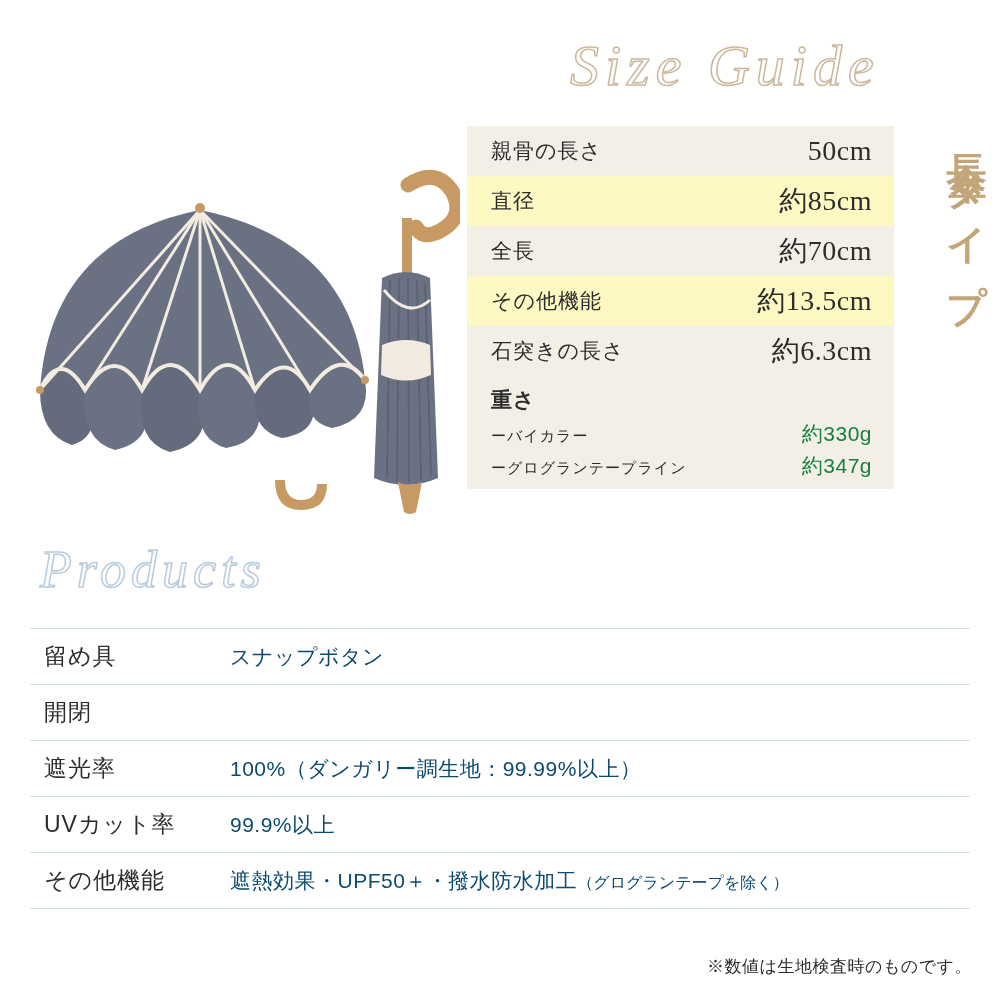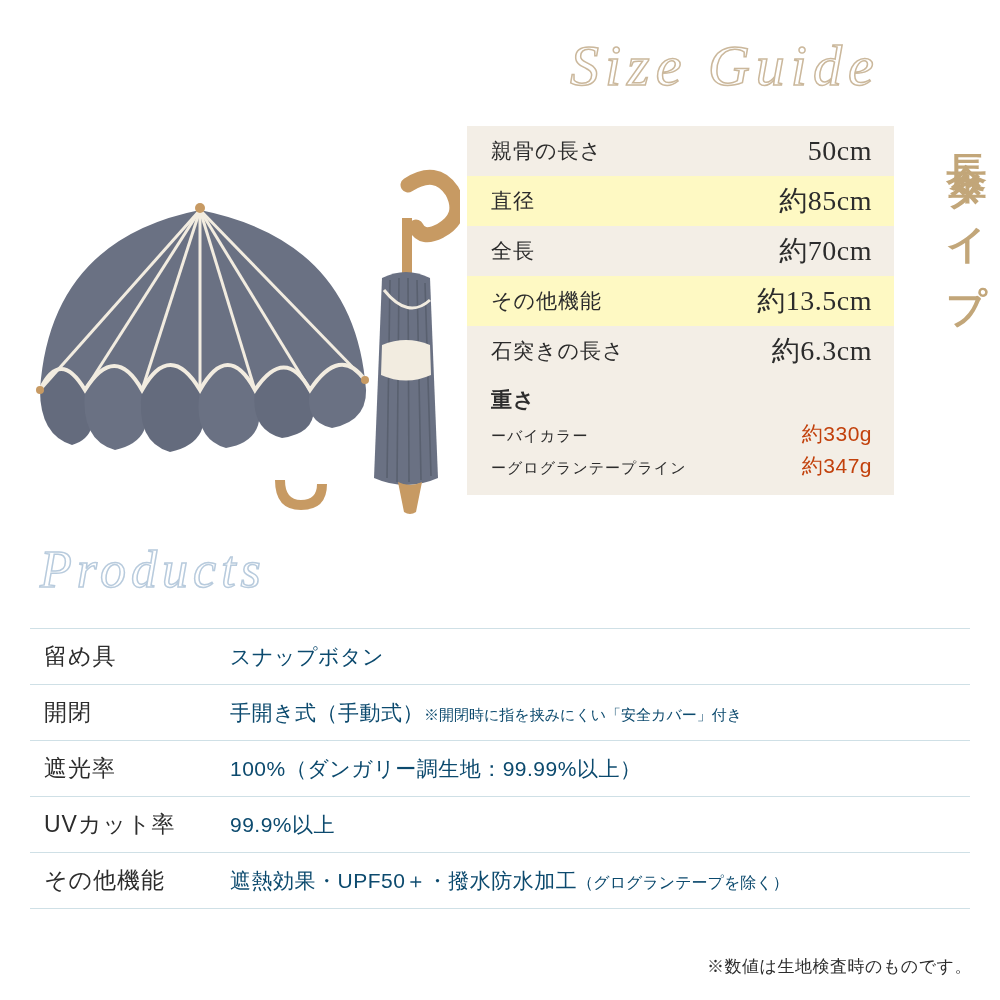--- a/index.html
+++ b/index.html
@@ -63,21 +63,21 @@
   }
   .spec-row .v {
     font-size: 28px;
     color: #2c2c2c;
     text-align: right;
     letter-spacing: 0.5px;
     font-family: Liberation Serif, serif;
   }
   .weight-row {
     background: #f3eee6;
-    padding: 10px 22px 14px 24px;
+    padding: 10px 22px 8px 24px;
   }
   .weight-title {
     font-size: 21px;
     font-weight: bold;
     color: #2c2c2c;
     letter-spacing: 1px;
     margin-bottom: 4px;
   }
   .weight-line {
     display: flex;
@@ -85,21 +85,21 @@
     justify-content: space-between;
     line-height: 1.5;
   }
   .weight-line .wk {
     font-size: 15px;
     color: #2c2c2c;
     letter-spacing: 1px;
   }
   .weight-line .wv {
     font-size: 21px;
-    color: #c2410c;
+    color: #15803d;
     letter-spacing: 0.5px;
     text-align: right;
   }
 
   
   .umbrella-area {
     position: absolute;
     left: 10px; top: 90px;
     width: 450px; height: 430px;
   }
@@ -267,23 +267,20 @@
 
 <div class="products-table">
   <div class="prod-row">
     <span class="pk">留め具</span>
     <span class="pv">
       <span>スナップボタン</span><span class="small"></span>
     </span>
   </div>
   <div class="prod-row">
     <span class="pk">開閉</span>
-    <span class="pv">
-      <span>手開き式（手動式）</span><span class="small">※開閉時に指を挟みにくい「安全カバー」付き</span>
-    </span>
   </div>
   <div class="prod-row">
     <span class="pk">遮光率</span>
     <span class="pv">
       <span>100%（ダンガリー調生地：99.99%以上）</span><span class="small"></span>
     </span>
   </div>
   <div class="prod-row">
     <span class="pk">UVカット率</span>
     <span class="pv">

